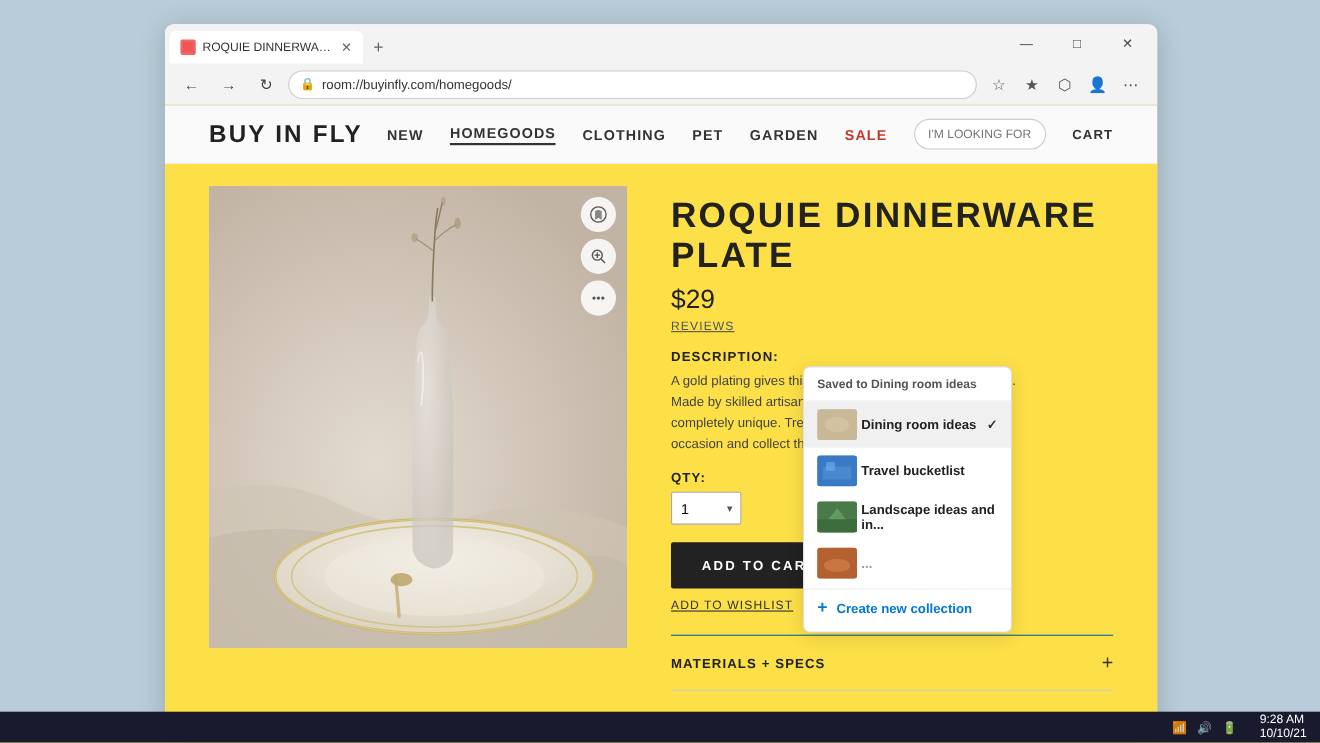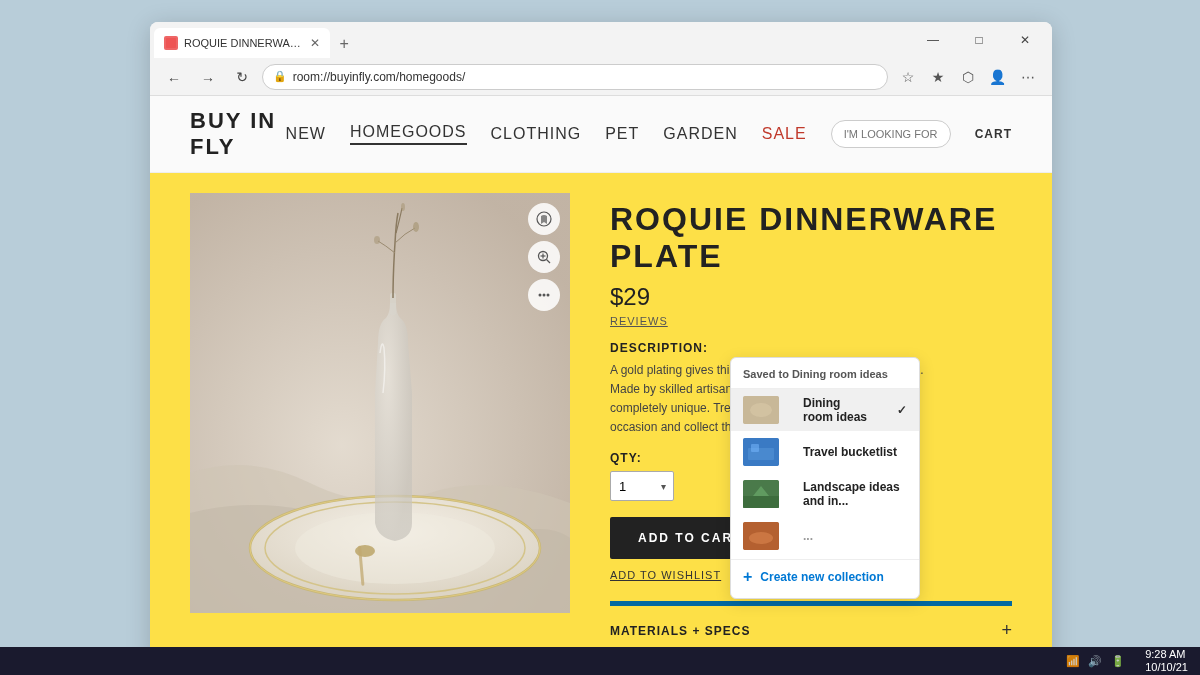--- a/index.html
+++ b/index.html
@@ -164,22 +164,22 @@
       margin-right: auto;
     }
 
     .site-nav {
       display: flex;
       align-items: center;
       gap: 24px;
     }
 
     .nav-item {
-      font-size: 16px;
-      font-weight: 400;
+      font-size: 13px;
+      font-weight: 700;
       letter-spacing: 1px;
       text-transform: uppercase;
       color: #333;
       cursor: pointer;
       text-decoration: none;
     }
 
     .nav-item.active {
       border-bottom: 2px solid #333;
       padding-bottom: 2px;
@@ -271,21 +271,21 @@
     .popup-header {
       font-size: 11px;
       color: #555;
       padding: 10px 12px 8px;
       border-bottom: 1px solid #eee;
     }
 
     .collection-item {
       display: flex;
       align-items: center;
-      gap: 24px;
+      gap: 4px;
       padding: 7px 12px;
       cursor: pointer;
       font-size: 12px;
       color: #222;
     }
     .collection-item.selected { background: #f0f0f0; }
 
     .collection-thumb {
       width: 36px;
       height: 28px;
@@ -447,21 +447,21 @@
       font-size: 11px;
       letter-spacing: 1px;
       text-transform: uppercase;
       color: #333;
       text-decoration: underline;
       cursor: pointer;
       margin-bottom: 20px;
     }
 
     .expandable-section {
-      border-top: 5px solid #0369a1;
+      border-top: 1px solid #0369a1;
       padding: 14px 0;
       display: flex;
       align-items: center;
       justify-content: space-between;
       cursor: pointer;
     }
 
     .expandable-label {
       font-size: 12px;
       font-weight: 700;

